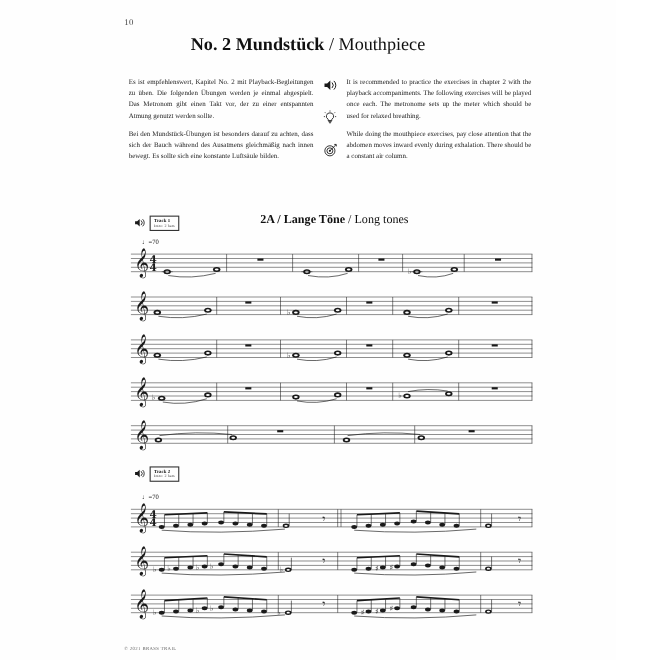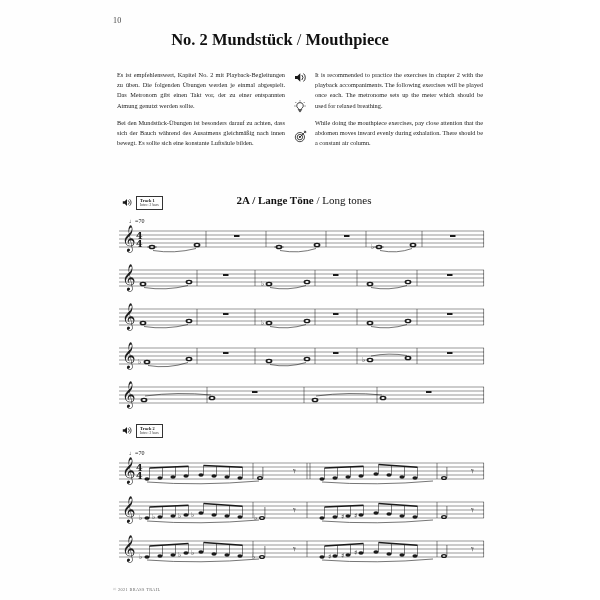--- a/index.html
+++ b/index.html
@@ -36,21 +36,21 @@
     position: absolute;
     left: 0; right: 0;
     top: 30px;
     text-align: center;
     font-size: 16.5px;
     line-height: 1.2;
     color: #111;
   }
   .title .de { font-weight: bold; }
   .title .sep { font-weight: normal; }
-  .title .en { font-weight: bold; }
+  .title .en { font-weight: normal; }
 
   
   .intro {
     position: absolute;
     left: 117px;
     top: 70px;
     width: 366px;
     display: flex;
     justify-content: space-between;
   }

